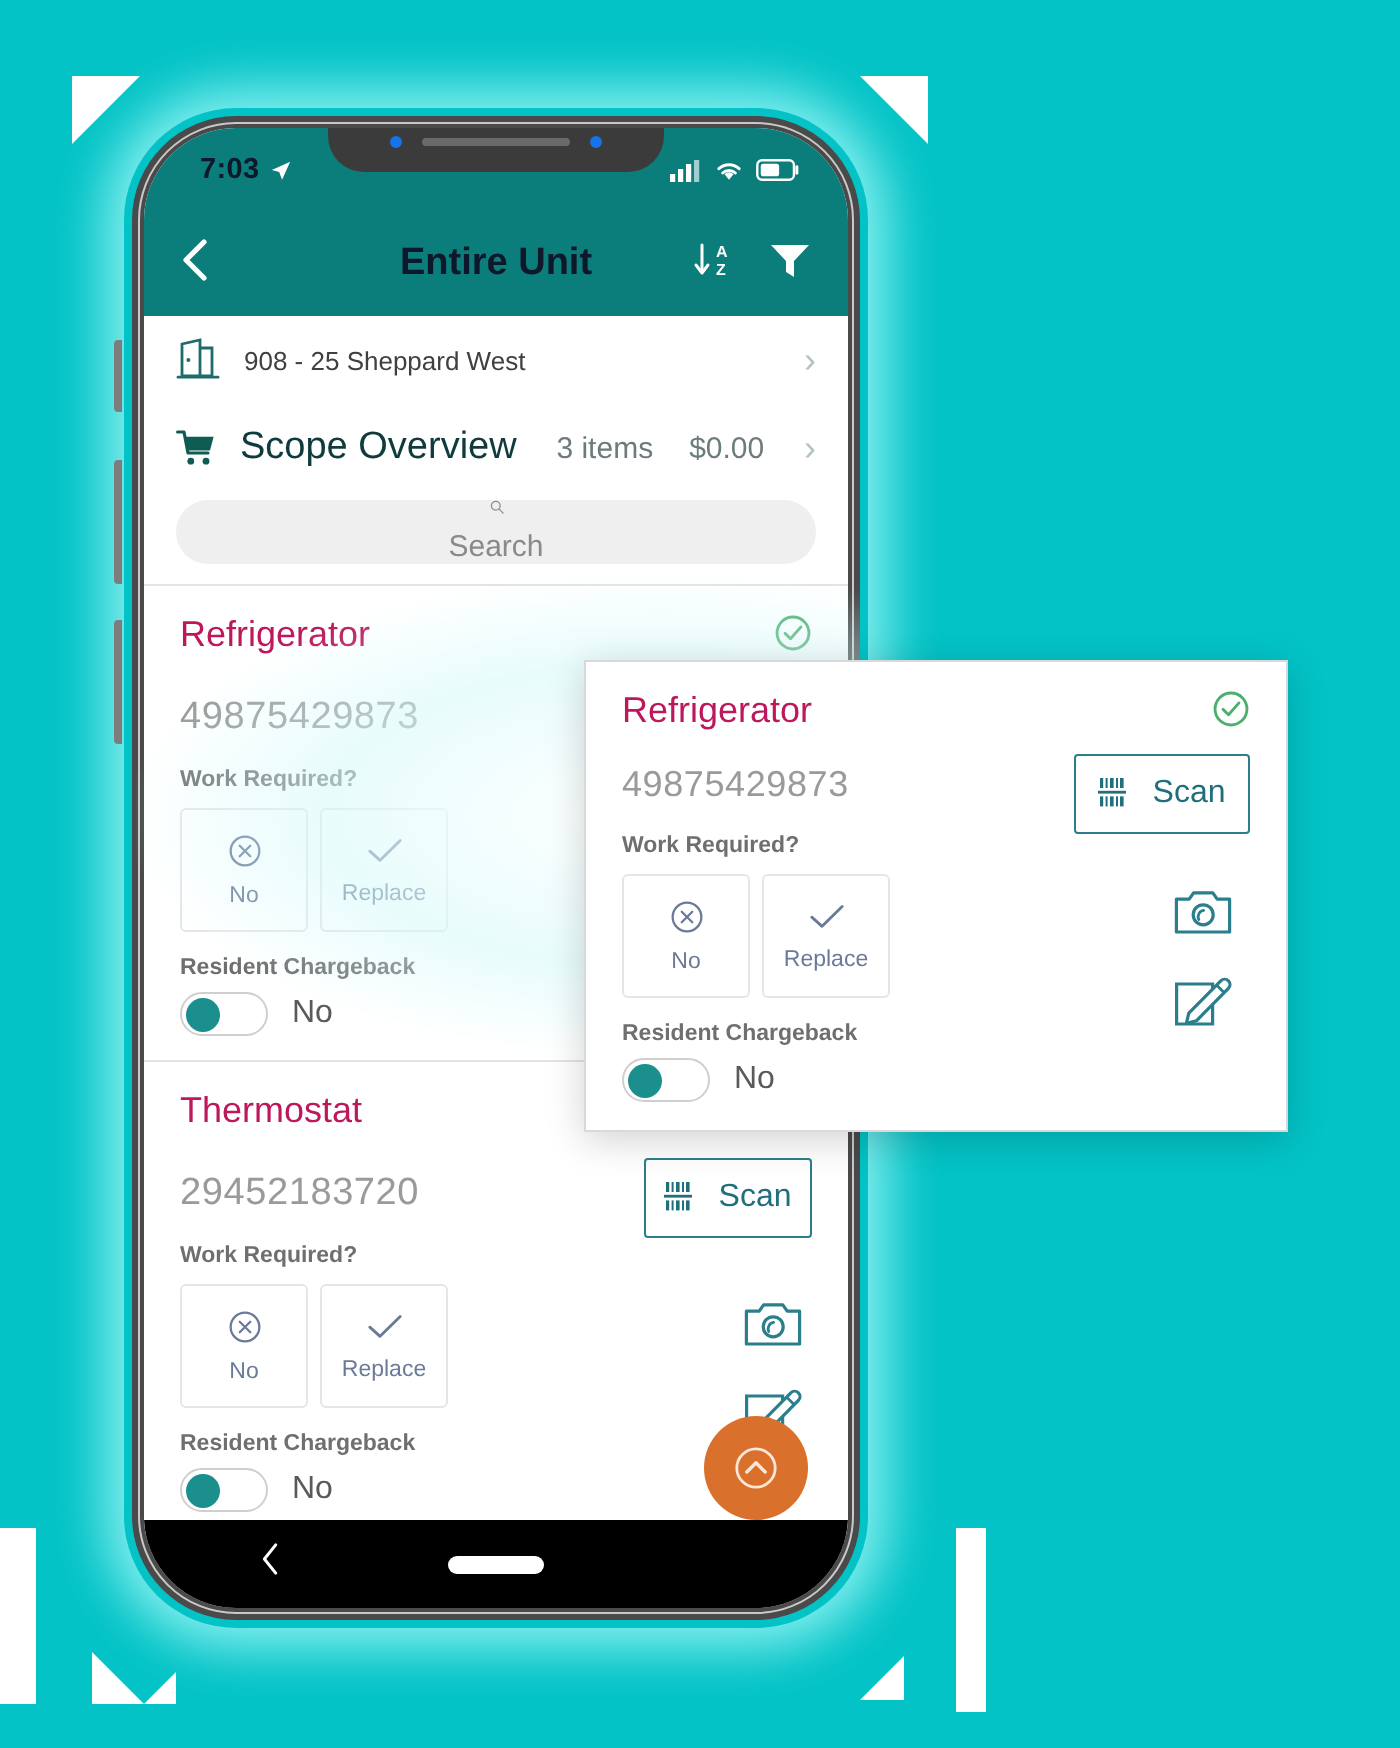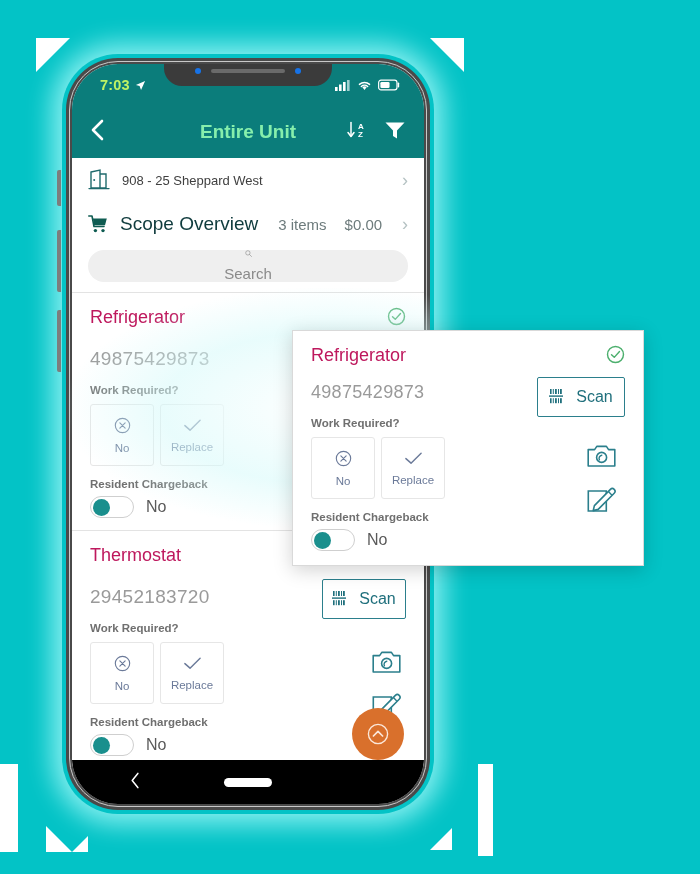--- a/index.html
+++ b/index.html
@@ -53,37 +53,37 @@
   .side-btn { position: absolute; left: -9px; width: 4px;
               background: #7d7d7d; border-radius: 2px 0 0 2px; }
   .sb1 { top: 112px; height: 36px; }
   .sb2 { top: 172px; height: 62px; }
   .sb3 { top: 252px; height: 62px; }
 
   
   .statusbar {
     height: 42px; background: #0b7d7b;
     display: flex; align-items: center; justify-content: space-between;
-    padding: 0 24px 0 28px; color: #bef264; position: relative;
+    padding: 0 24px 0 28px; color: #0f172a; position: relative;
   }
   .st-time { font-size: 14.5px; font-weight: 600; letter-spacing: .2px;
              display: flex; align-items: center; gap: 5px; }
   .st-right { display: flex; align-items: center; gap: 6px; }
   .notch {
     position: absolute; left: 50%; transform: translateX(-50%);
     top: -8px; width: 168px; height: 30px;
     background: #3b3b3b; border-radius: 0 0 18px 18px;
     display: flex; align-items: center; justify-content: center; gap: 10px;
   }
   .cam-dot { width: 6px; height: 6px; border-radius: 50%; background: #1773e8; }
   .speaker { width: 74px; height: 4px; border-radius: 2px; background: #6a6a6a; }
 
   
   .navbar {
-    height: 52px; background: #0b7d7b; color: #86efac;
+    height: 52px; background: #0b7d7b; color: #0f172a;
     display: flex; align-items: center; padding: 0 18px;
     position: relative;
   }
   .nav-title { position: absolute; left: 0; right: 0; text-align: center;
                font-size: 19px; font-weight: 700; pointer-events: none; }
   .nav-actions { margin-left: auto; display: flex; align-items: center; gap: 16px;
                  z-index: 2; }
   .back-chev { z-index: 2; }
 
   

